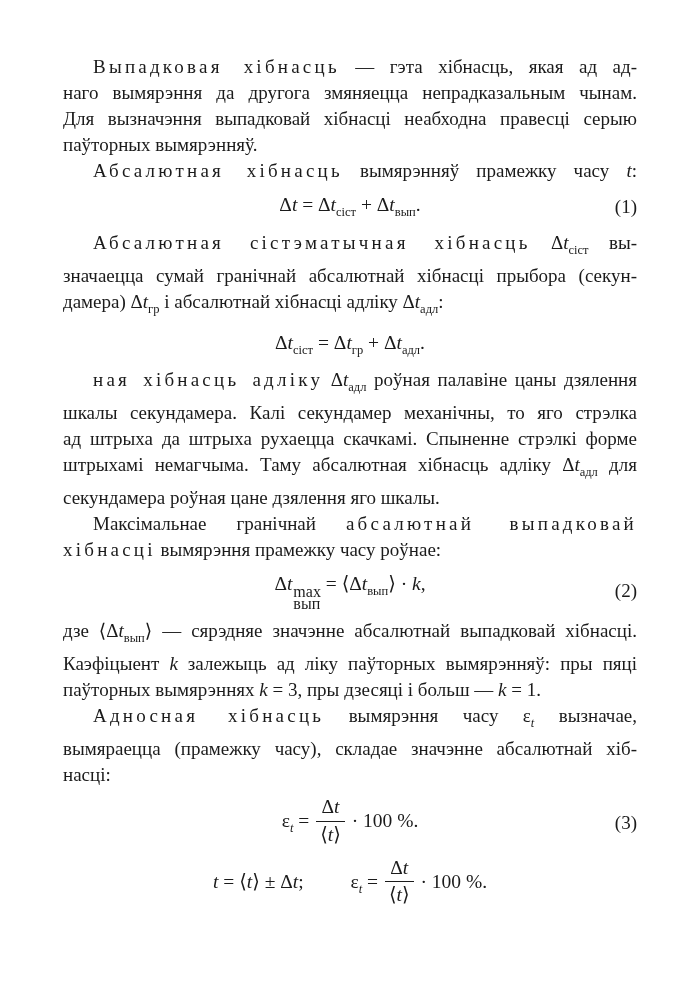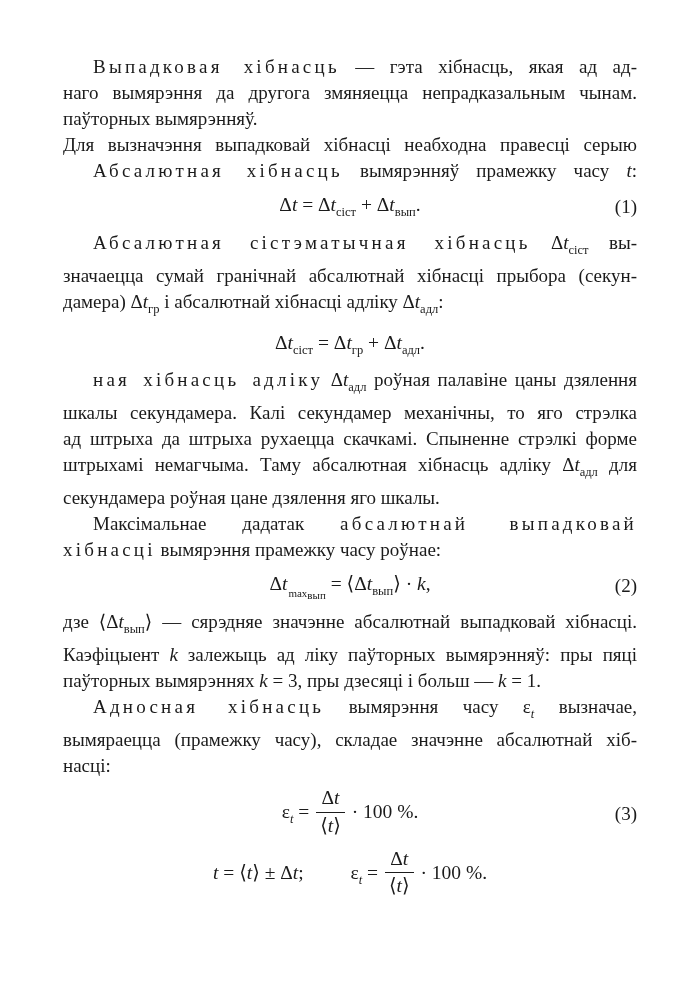--- a/index.html
+++ b/index.html
@@ -10,22 +10,22 @@
   }
   .sheet { padding:54px 63px 0 63px; }
   .para { font-size:19px; line-height:26px; }
   .line { text-align:justify; text-align-last:justify; }
   .line.last { text-align-last:left; }
   .para.indent .line:first-child { text-indent:30px; }
   .sp { letter-spacing:0.17em; word-spacing:0.12em; }
   .it { font-style:italic; }
   .sub { font-size:12.5px; vertical-align:-5px; letter-spacing:0; }
   .supsub {
-    display:inline-flex; flex-direction:row; align-items:flex-start;
-    font-size:11px; line-height:10px; vertical-align:-7px; margin-left:1px;
+    display:inline-flex; flex-direction:column; align-items:flex-start;
+    font-size:16px; line-height:10px; vertical-align:-7px; margin-left:1px;
   }
   .supsub .ss-sup { display:block; }
   .supsub .ss-sub { display:block; margin-top:2px; }
   .eq {
     position:relative; text-align:center;
     font-size:19.5px; line-height:1.25;
     margin:9px 0; min-height:26px;
   }
   .eq .eq-body { display:inline-block; vertical-align:middle; }
   .eq .eq-num {
@@ -41,42 +41,42 @@
   .gap { display:inline-block; width:2.4em; }
 </style>
 </head>
 <body>
 
 <div class="sheet">
   <div id="doc-body">
       <div class="para indent">
         <div class="line"><span class="sp">Выпадковая хібнасць</span><span class=""> — гэта хібнасць, якая ад ад-</span></div>
         <div class="line"><span class="">наго вымярэння да другога змяняецца непрадказальным чынам.</span></div>
+        <div class="line"><span class="">Для вызначэння выпадковай хібнасці неабходна правесці серыю</span></div>
         <div class="line last"><span class="">паўторных вымярэнняў.</span></div>
-        <div class="line"><span class="">Для вызначэння выпадковай хібнасці неабходна правесці серыю</span></div>
       </div>
       <div class="para indent">
         <div class="line"><span class="sp">Абсалютная хібнасць</span><span class=""> вымярэнняў прамежку часу </span><span class="it">t</span><span class="">:</span></div>
       </div>
       <div class="eq"><span class="eq-body"><span class="">Δ</span><span class="it">t</span><span class=""> = Δ</span><span class="it">t</span><span class="sub">сіст</span><span class=""> + Δ</span><span class="it">t</span><span class="sub">вып</span><span class="">.</span></span><span class="eq-num">(1)</span></div>
       <div class="para indent">
         <div class="line"><span class="sp">Абсалютная сістэматычная хібнасць</span><span class=""> Δ</span><span class="it">t</span><span class="sub">сіст</span><span class=""> вы-</span></div>
         <div class="line"><span class="">значаецца сумай гранічнай абсалютнай хібнасці прыбора (секун-</span></div>
         <div class="line last"><span class="">дамера) Δ</span><span class="it">t</span><span class="sub">гр</span><span class=""> і абсалютнай хібнасці адліку Δ</span><span class="it">t</span><span class="sub">адл</span><span class="">:</span></div>
       </div>
       <div class="eq"><span class="eq-body"><span class="">Δ</span><span class="it">t</span><span class="sub">сіст</span><span class=""> = Δ</span><span class="it">t</span><span class="sub">гр</span><span class=""> + Δ</span><span class="it">t</span><span class="sub">адл</span><span class="">.</span></span></div>
       <div class="para indent">
         <div class="line"><span class="sp">ная хібнасць адліку</span><span class=""> Δ</span><span class="it">t</span><span class="sub">адл</span><span class=""> роўная палавіне цаны дзялення</span></div>
         <div class="line"><span class="">шкалы секундамера. Калі секундамер механічны, то яго стрэлка</span></div>
         <div class="line"><span class="">ад штрыха да штрыха рухаецца скачкамі. Спыненне стрэлкі форме</span></div>
         <div class="line"><span class="">штрыхамі немагчыма. Таму абсалютная хібнасць адліку Δ</span><span class="it">t</span><span class="sub">адл</span><span class=""> для</span></div>
         <div class="line last"><span class="">секундамера роўная цане дзялення яго шкалы.</span></div>
       </div>
       <div class="para indent">
-        <div class="line"><span class="">Максімальнае дадатак </span><span class="sp">абсалютнай выпадковай</span></div>
+        <div class="line"><span class="">Максімальнае гранічнай </span><span class="sp">абсалютнай выпадковай</span></div>
         <div class="line last"><span class="sp">хібнасці</span><span class=""> вымярэння прамежку часу роўнае:</span></div>
       </div>
       <div class="eq"><span class="eq-body"><span class="">Δ</span><span class="it">t</span><span class="supsub">
             <span class="ss-sup">max</span>
             <span class="ss-sub">вып</span>
           </span><span class=""> = ⟨Δ</span><span class="it">t</span><span class="sub">вып</span><span class="">⟩ · </span><span class="it">k</span><span class="">,</span></span><span class="eq-num">(2)</span></div>
       <div class="para">
         <div class="line"><span class="">дзе ⟨Δ</span><span class="it">t</span><span class="sub">вып</span><span class="">⟩ — сярэдняе значэнне абсалютнай выпадковай хібнасці.</span></div>
         <div class="line"><span class="">Каэфіцыент </span><span class="it">k</span><span class=""> залежыць ад ліку паўторных вымярэнняў: пры пяці</span></div>
         <div class="line last"><span class="">паўторных вымярэннях </span><span class="it">k</span><span class=""> = 3, пры дзесяці і больш — </span><span class="it">k</span><span class=""> = 1.</span></div>

